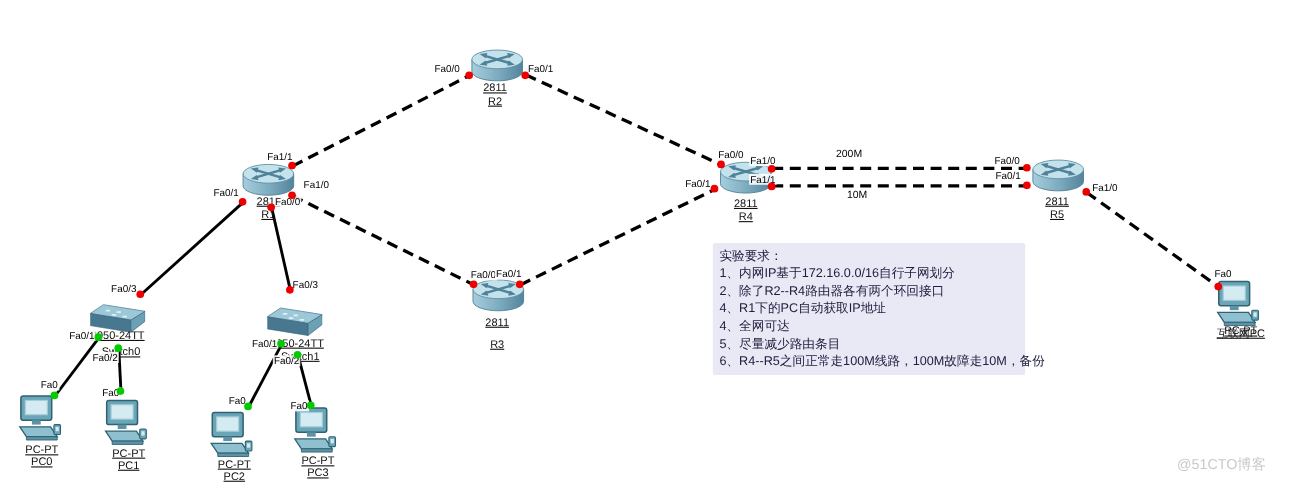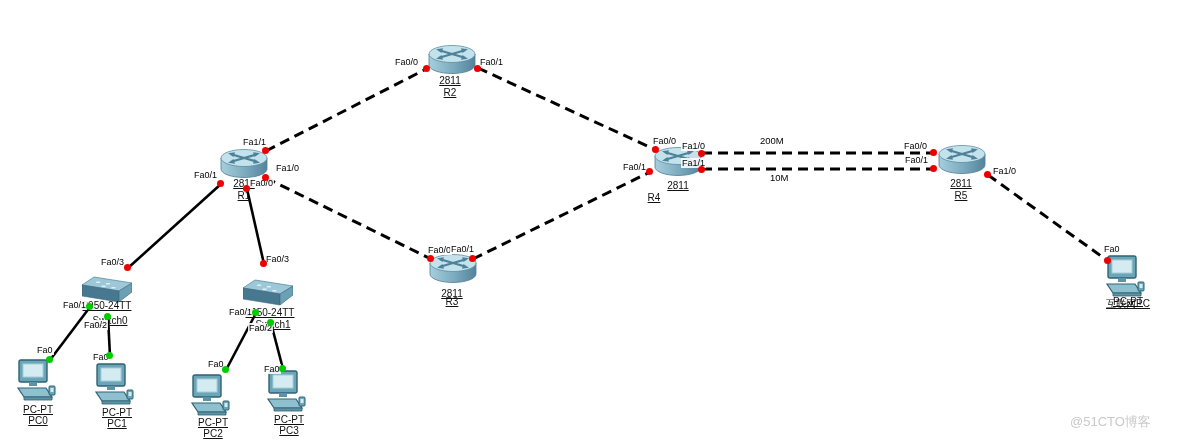--- a/index.html
+++ b/index.html
@@ -122,23 +122,23 @@
       </svg></div>
   <div class="dev" style="left:1105px;top:254px"><svg width="42" height="45">
         <use href="#pc-shape"></use>
       </svg></div>
 
   <div class="mlabel" style="left:212px;top:178px;width:64px">2811</div>
   <div class="nlabel" style="left:212px;top:190px;width:64px">R1</div>
   <div class="mlabel" style="left:418px;top:75px;width:64px">2811</div>
   <div class="nlabel" style="left:418px;top:87px;width:64px">R2</div>
   <div class="mlabel" style="left:420px;top:288px;width:64px">2811</div>
-  <div class="nlabel" style="left:420px;top:296px;width:64px">R3</div>
+  <div class="nlabel" style="left:420px;top:308px;width:64px">R3</div>
   <div class="mlabel" style="left:646px;top:180px;width:64px">2811</div>
-  <div class="nlabel" style="left:622px;top:192px;width:64px">R4</div>
+  <div class="nlabel" style="left:646px;top:192px;width:64px">R4</div>
   <div class="mlabel" style="left:929px;top:178px;width:64px">2811</div>
   <div class="nlabel" style="left:929px;top:190px;width:64px">R5</div>
   <div class="mlabel" style="left:75px;top:300px;width:64px">2950-24TT</div>
   <div class="nlabel" style="left:78px;top:315px;width:64px">Switch0</div>
   <div class="mlabel" style="left:238px;top:307px;width:64px">2950-24TT</div>
   <div class="nlabel" style="left:241px;top:319px;width:64px">Switch1</div>
   <div class="mlabel" style="left:6px;top:404px;width:64px">PC-PT</div>
   <div class="nlabel" style="left:6px;top:415px;width:64px">PC0</div>
   <div class="mlabel" style="left:85px;top:407px;width:64px">PC-PT</div>
   <div class="nlabel" style="left:85px;top:418px;width:64px">PC1</div>
@@ -199,15 +199,24 @@
   <span class="dot" style="left: 1104px; top: 257px; background: rgb(238, 0, 0);"></span>
   <span class="dot" style="left: 86px; top: 303px; background: rgb(0, 204, 0);"></span>
   <span class="dot" style="left: 104px; top: 313px; background: rgb(0, 204, 0);"></span>
   <span class="dot" style="left: 252px; top: 309px; background: rgb(0, 204, 0);"></span>
   <span class="dot" style="left: 267px; top: 319px; background: rgb(0, 204, 0);"></span>
   <span class="dot" style="left: 46px; top: 356px; background: rgb(0, 204, 0);"></span>
   <span class="dot" style="left: 106px; top: 352px; background: rgb(0, 204, 0);"></span>
   <span class="dot" style="left: 222px; top: 366px; background: rgb(0, 204, 0);"></span>
   <span class="dot" style="left: 279px; top: 365px; background: rgb(0, 204, 0);"></span>
 
+  <div class="note">
+    <div>实验要求：</div>
+    <div>1、内网IP基于172.16.0.0/16自行子网划分</div>
+    <div>2、除了R2--R4路由器各有两个环回接口</div>
+    <div>4、R1下的PC自动获取IP地址</div>
+    <div>4、全网可达</div>
+    <div>5、尽量减少路由条目</div>
+    <div>6、R4--R5之间正常走100M线路，100M故障走10M，备份</div>
+  </div>
 
   <div class="watermark">@51CTO博客</div>
 </div>
 
 </body></html>

